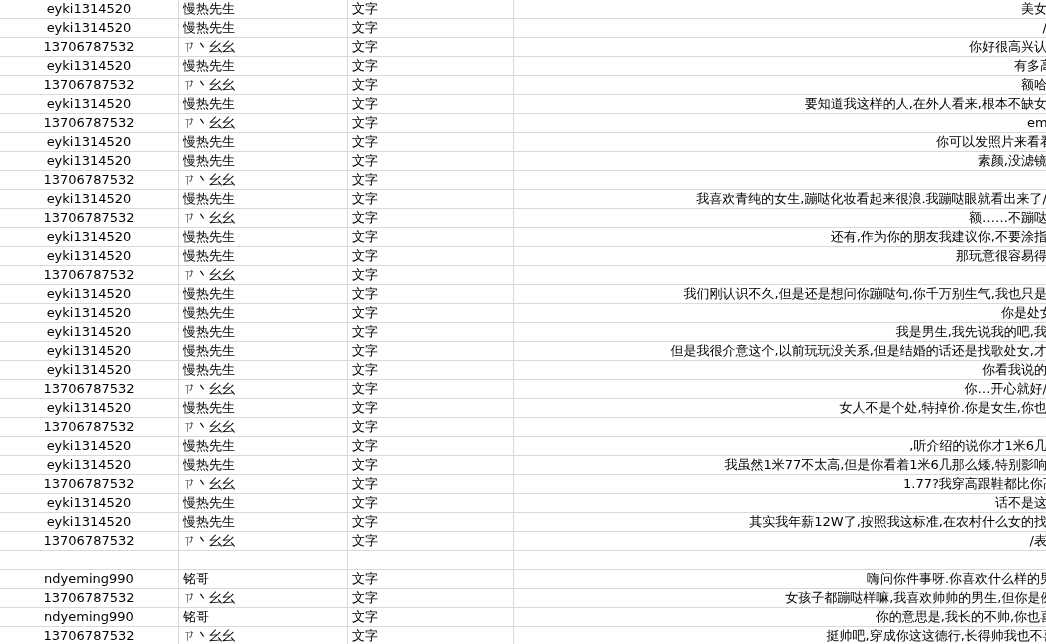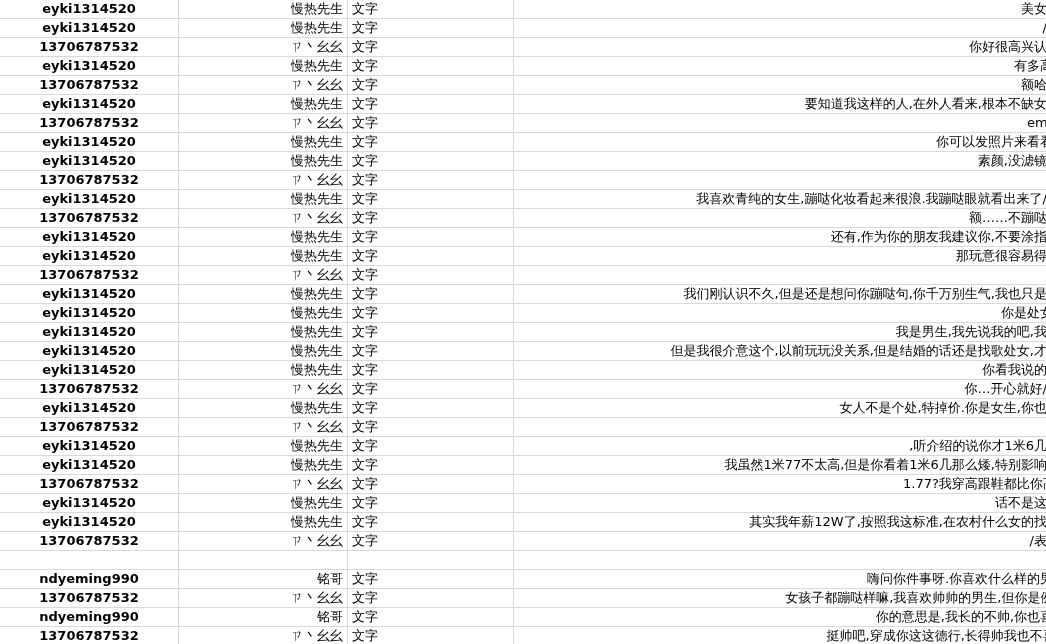--- a/index.html
+++ b/index.html
@@ -23,22 +23,22 @@
   .sheet td {
     border-bottom: 1px solid #d9d9d9;
     border-right: 1px solid #d9d9d9;
     height: 18px;
     line-height: 18px;
     padding: 0 4px;
     overflow: hidden;
     white-space: nowrap;
     vertical-align: middle;
   }
-  .col-a { width: 170px; text-align: center; font-weight: bold; }
-  .col-b { width: 160px; text-align: right; }
+  .col-a { width: 170px; text-align: center; }
+  .col-b { width: 160px; text-align: left; }
   .col-c { width: 157px; }
   .col-d { width: 555px; text-align: center; }
   .col-d.right { text-align: right; padding-right: 8px; }
   tr.blank td {
     border-bottom: 1px solid #d9d9d9;
     border-right: 1px solid #d9d9d9;
     height: 18px;
   }
   .sheet tr:last-child td { border-bottom: none; }
 </style>

